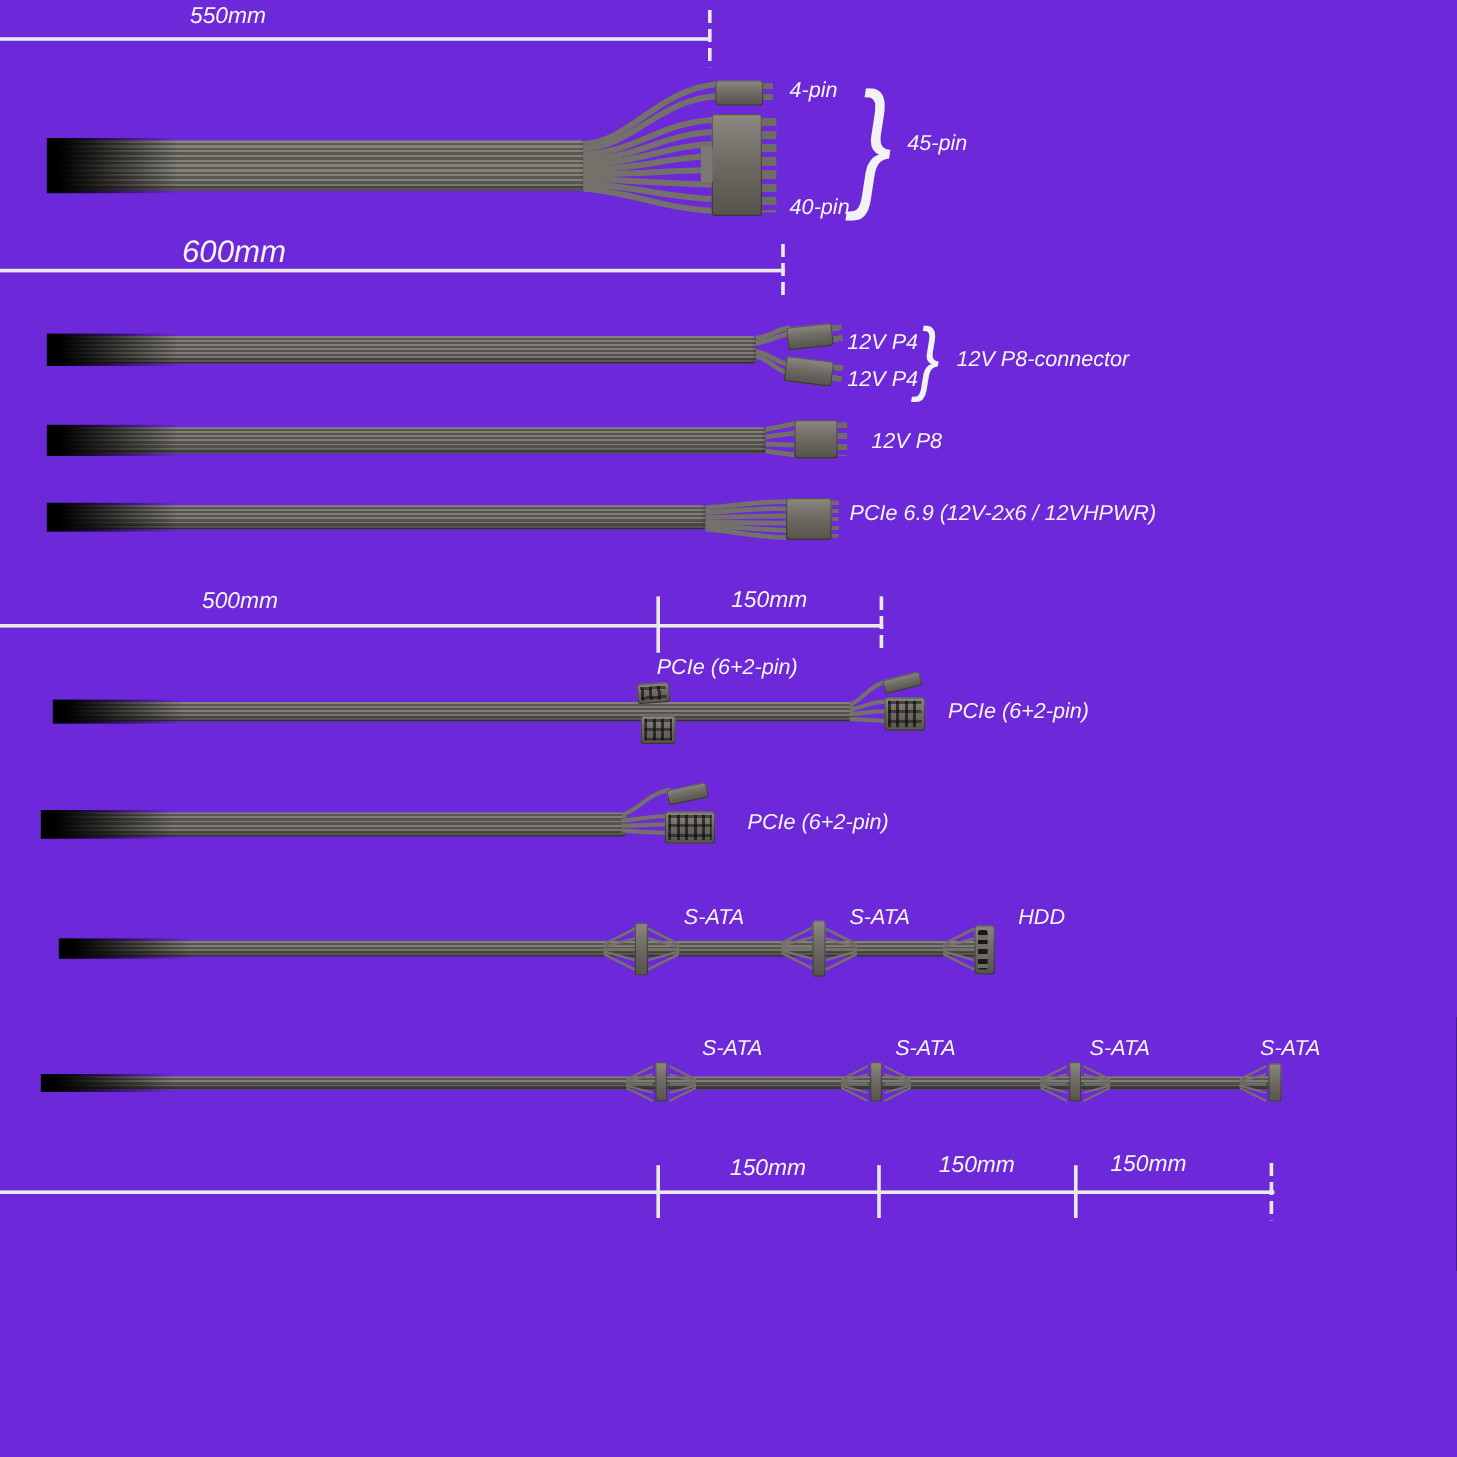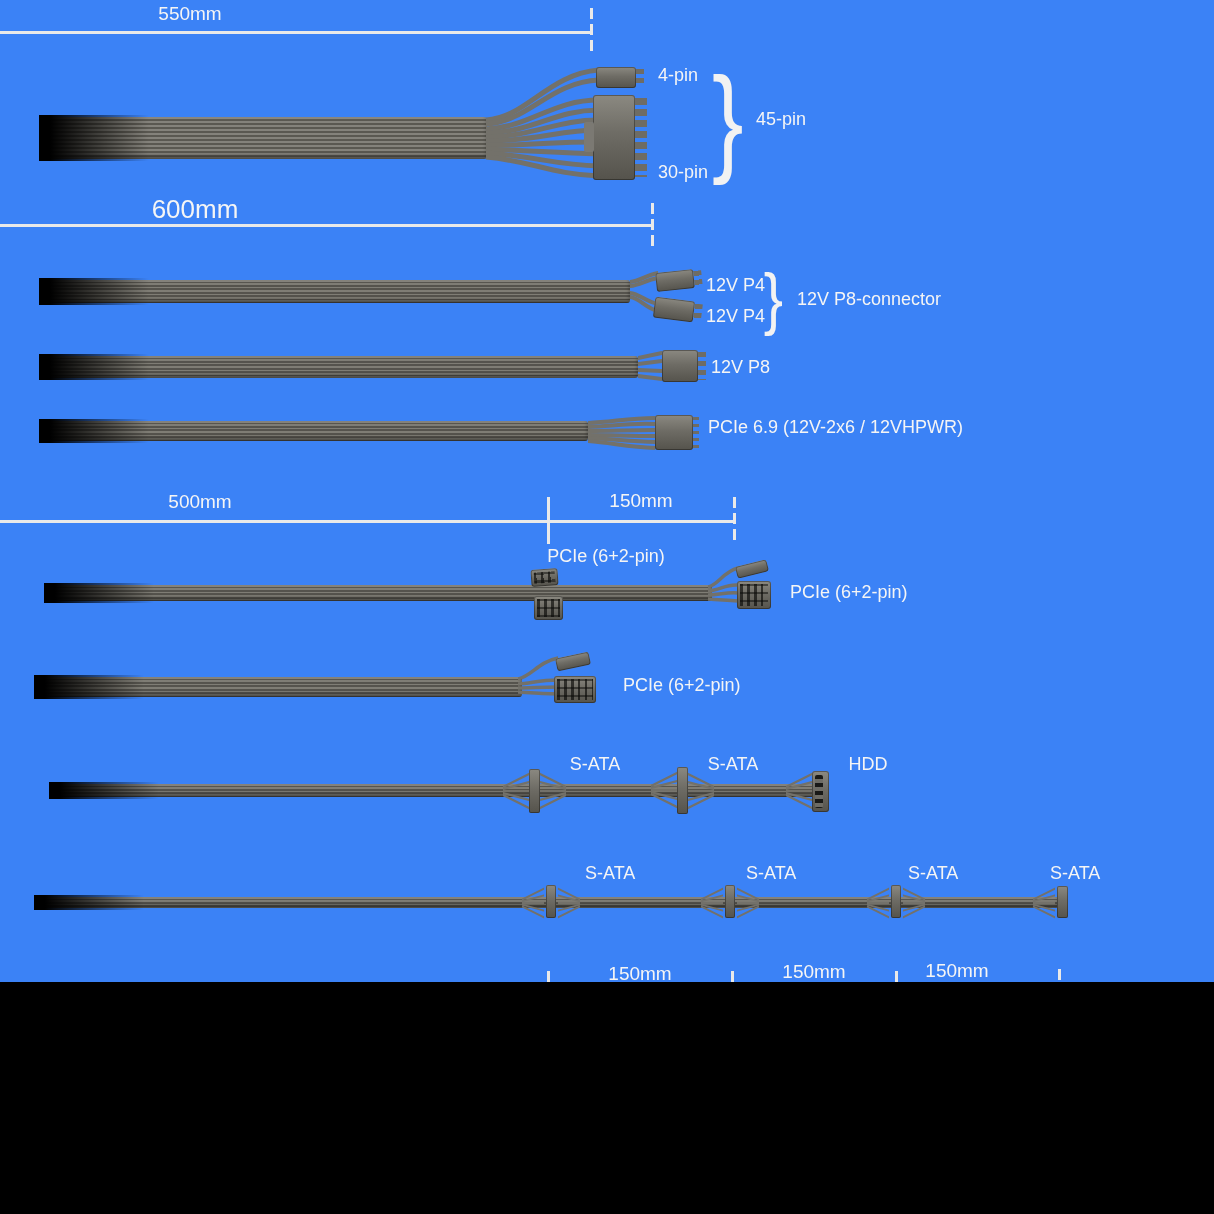--- a/index.html
+++ b/index.html
@@ -1,18 +1,18 @@
 <!DOCTYPE html>
 <html><head>
 <meta charset="utf-8">
 <style>
   html,body{margin:0;padding:0;background:#000;}
   .canvas{
-    position:relative;width:1214px;height:982px;background:#3b82f6;overflow:hidden;
-    font-family:"Liberation Sans","DejaVu Sans",sans-serif;color:#f5f5f5;
+    position:relative;width:1214px;height:1214px;background:#6d28d9;overflow:hidden;
+    font-family:"Liberation Sans","DejaVu Sans",sans-serif;color:#f5f5f5;font-style:italic;
   }
   .lbl{position:absolute;font-size:18px;line-height:20px;white-space:nowrap;color:#f5f5f5;}
   .lbl.center{text-align:center;}
   .ruler-line{position:absolute;height:3px;background:#e9e9e9;}
   .tick{position:absolute;width:3px;background:#e9e9e9;}
   .tick.dashed{background:repeating-linear-gradient(180deg,#e9e9e9 0 11px,transparent 11px 16px);}
   .cable{position:absolute;border-radius:3px;
     background:repeating-linear-gradient(180deg,#7f7d75 0 1.6px,#55534d 1.6px 3.4px);
     box-shadow:inset 0 2px 2px rgba(255,255,255,.07), inset 0 -3px 4px rgba(0,0,0,.45);}
   .cable.thick{background:repeating-linear-gradient(180deg,#84827b 0 2px,#5a5851 2px 4px);}
@@ -82,21 +82,21 @@
   </svg>
   <div class="conn" style="left:596px;top:67px;width:40px;height:21px">
     <div class="pins-r"></div>
   </div>
   <div class="conn" style="left:593px;top:95px;width:42px;height:85px">
     <div class="pins-r big"></div>
     <div class="latch"></div>
   </div>
 
   <div class="lbl" style="left:658px;top:65px">4-pin</div>
-  <div class="lbl" style="left:658px;top:162px">30-pin</div>
+  <div class="lbl" style="left:658px;top:162px">40-pin</div>
   <div class="brace" style="left:708px;top:62px;font-size:118px;line-height:114px;transform:scaleX(.8)">}</div>
   <div class="lbl" style="left:756px;top:109px">45-pin</div>
 
   <div class="lbl center" style="left:145px;top:199px;width:100px;font-size:26px">600mm</div>
   <div class="ruler-line" style="left:0;top:224px;width:654px"></div>
   <div class="tick dashed" style="left:651px;top:203px;height:46px"></div>
 
   <div class="cable" style="left:40px;top:280px;width:590px;height:23px">
     <div class="fade"></div>
   </div>
@@ -126,21 +126,21 @@
     <g stroke-width="4">
       <path d="M0,11 L24,6"></path>
         <path d="M0,17 L24,14"></path>
         <path d="M0,23 L24,24"></path>
         <path d="M0,29 L24,32"></path>
     </g>
   </svg>
   <div class="conn" style="left:662px;top:350px;width:36px;height:32px">
     <div class="pins-r"></div>
   </div>
-  <div class="lbl" style="left:711px;top:357px">12V P8</div>
+  <div class="lbl" style="left:726px;top:357px">12V P8</div>
 
   <div class="cable" style="left:40px;top:421px;width:548px;height:20px">
     <div class="fade"></div>
   </div>
   <svg class="fan" style="left:588px;top:410px" width="67" height="44">
     <g stroke-width="4">
       <path d="M0,13 C25,12 40,8 67,8"></path>
         <path d="M0,17 C25,16 40,13 67,14"></path>
       <path d="M0,21 C25,21 40,20 67,20"></path>
         <path d="M0,25 C25,25 40,26 67,26"></path>

